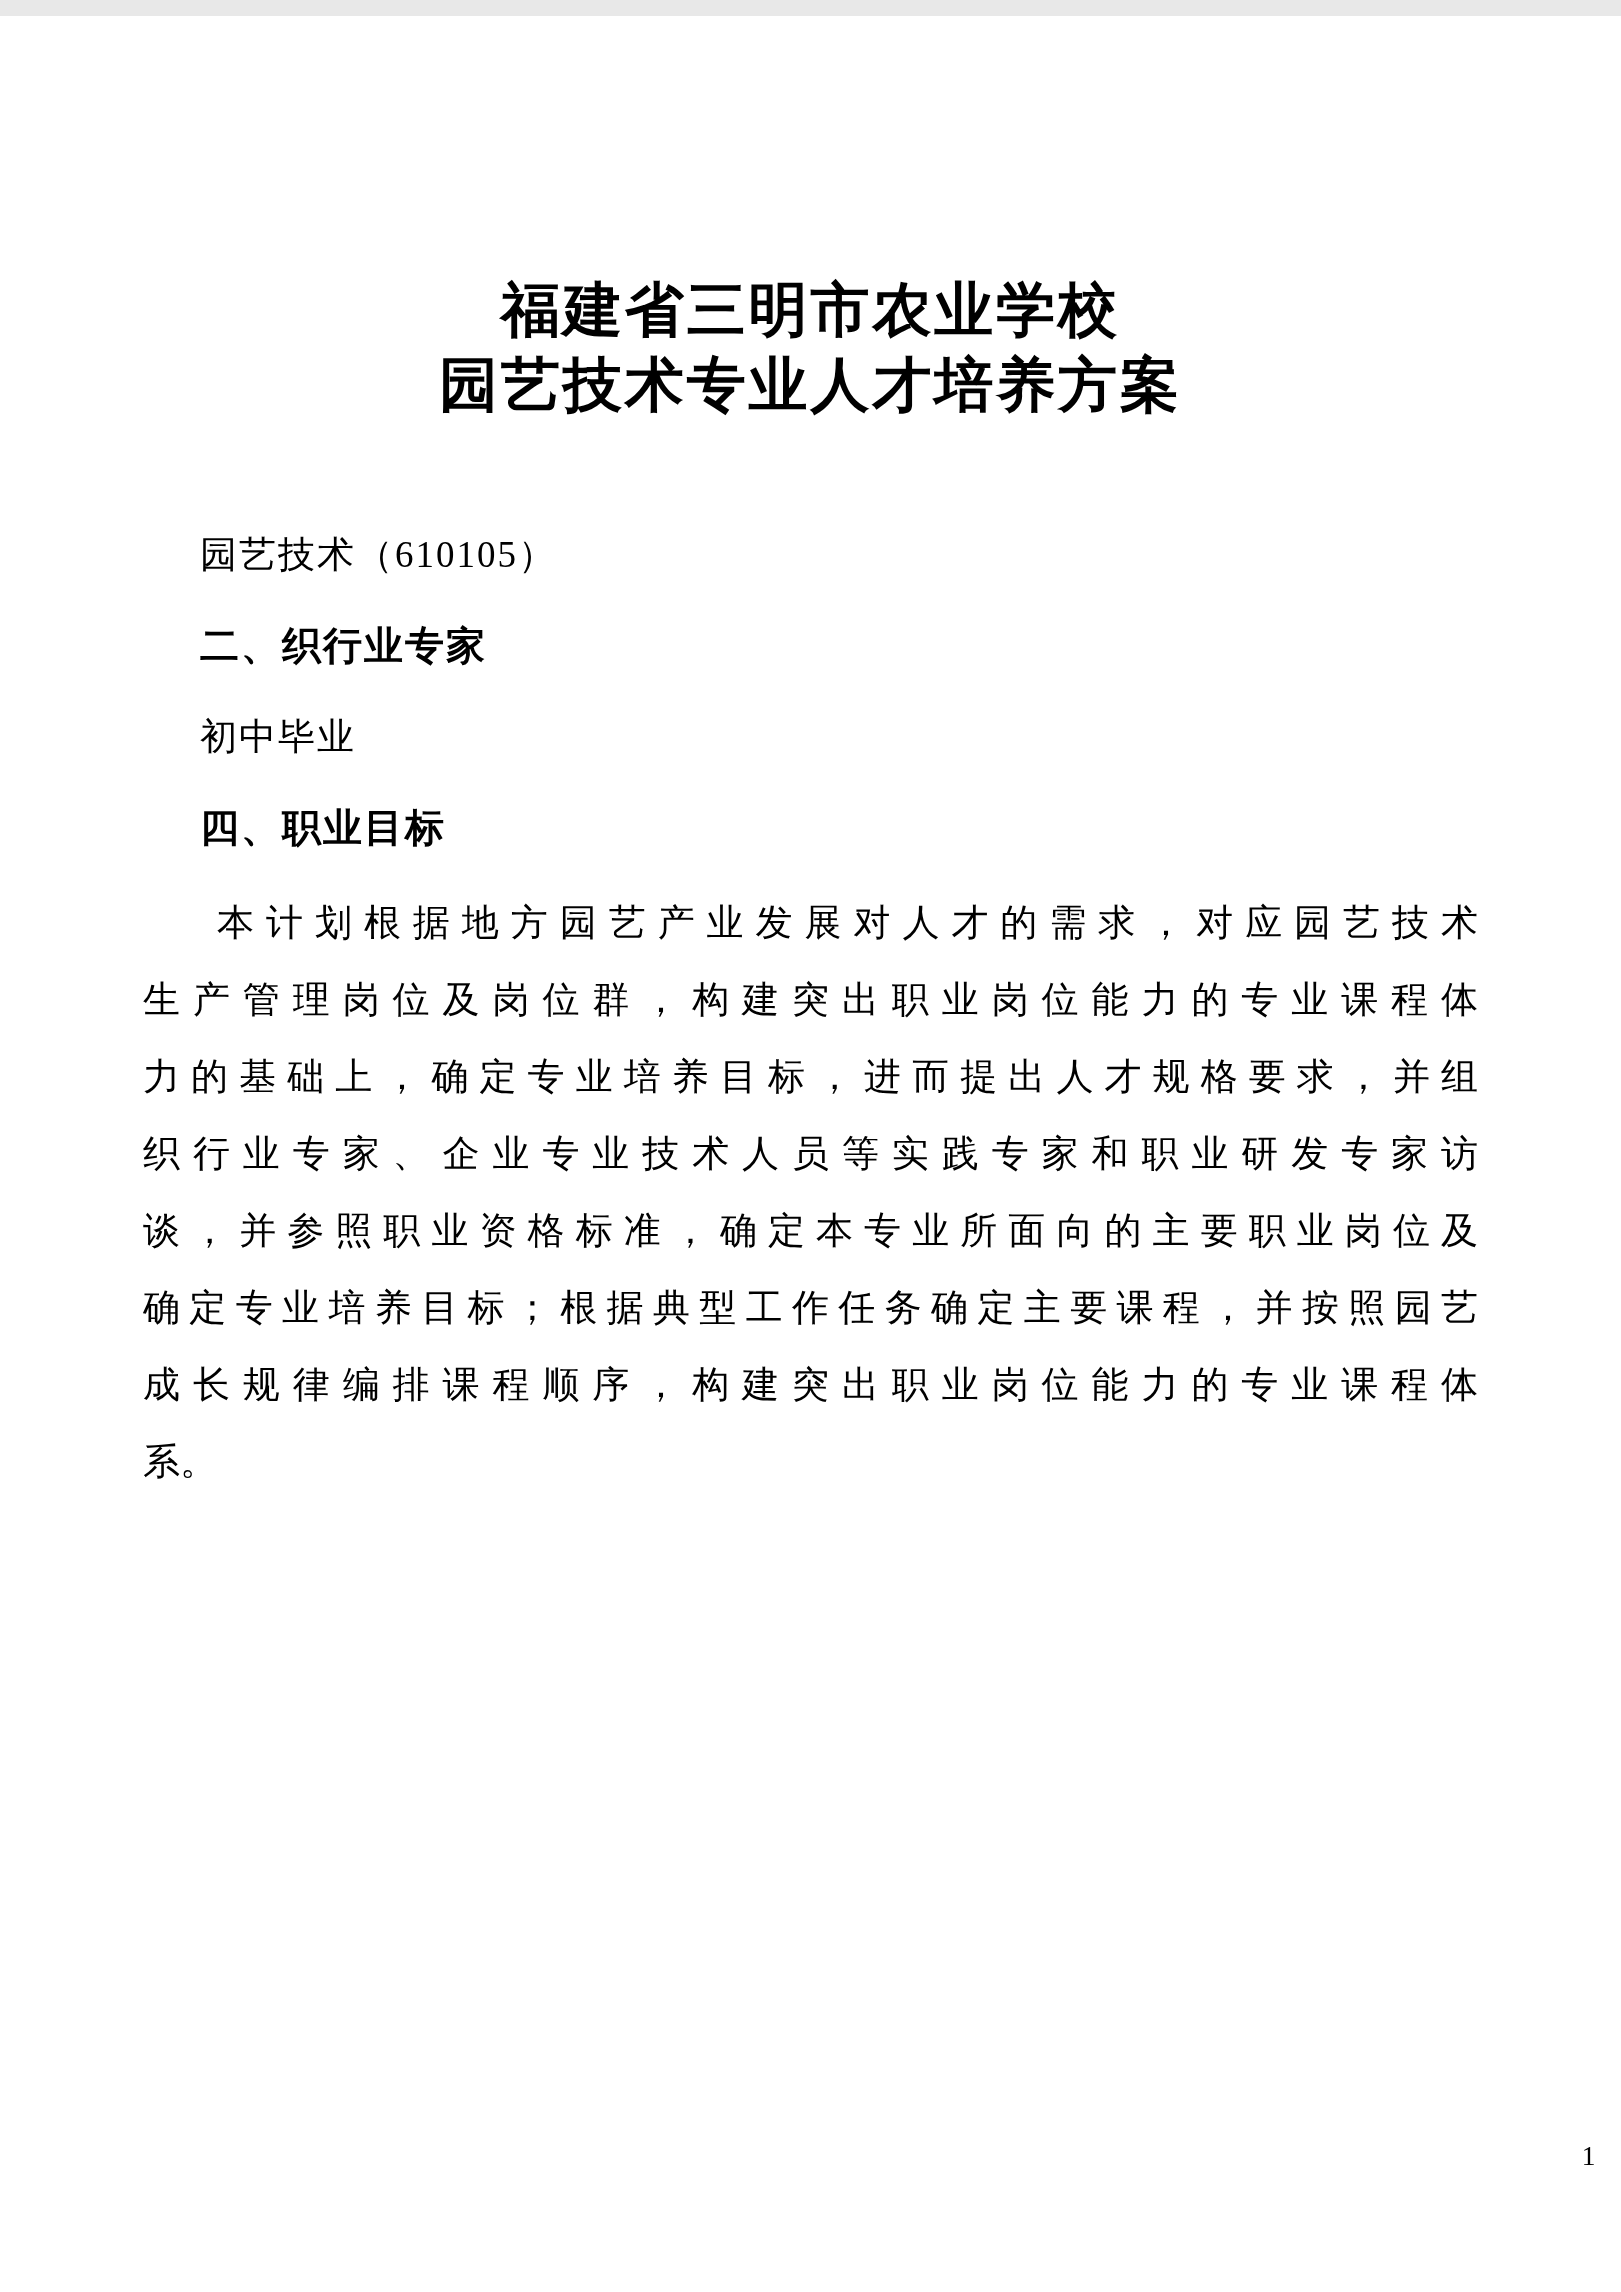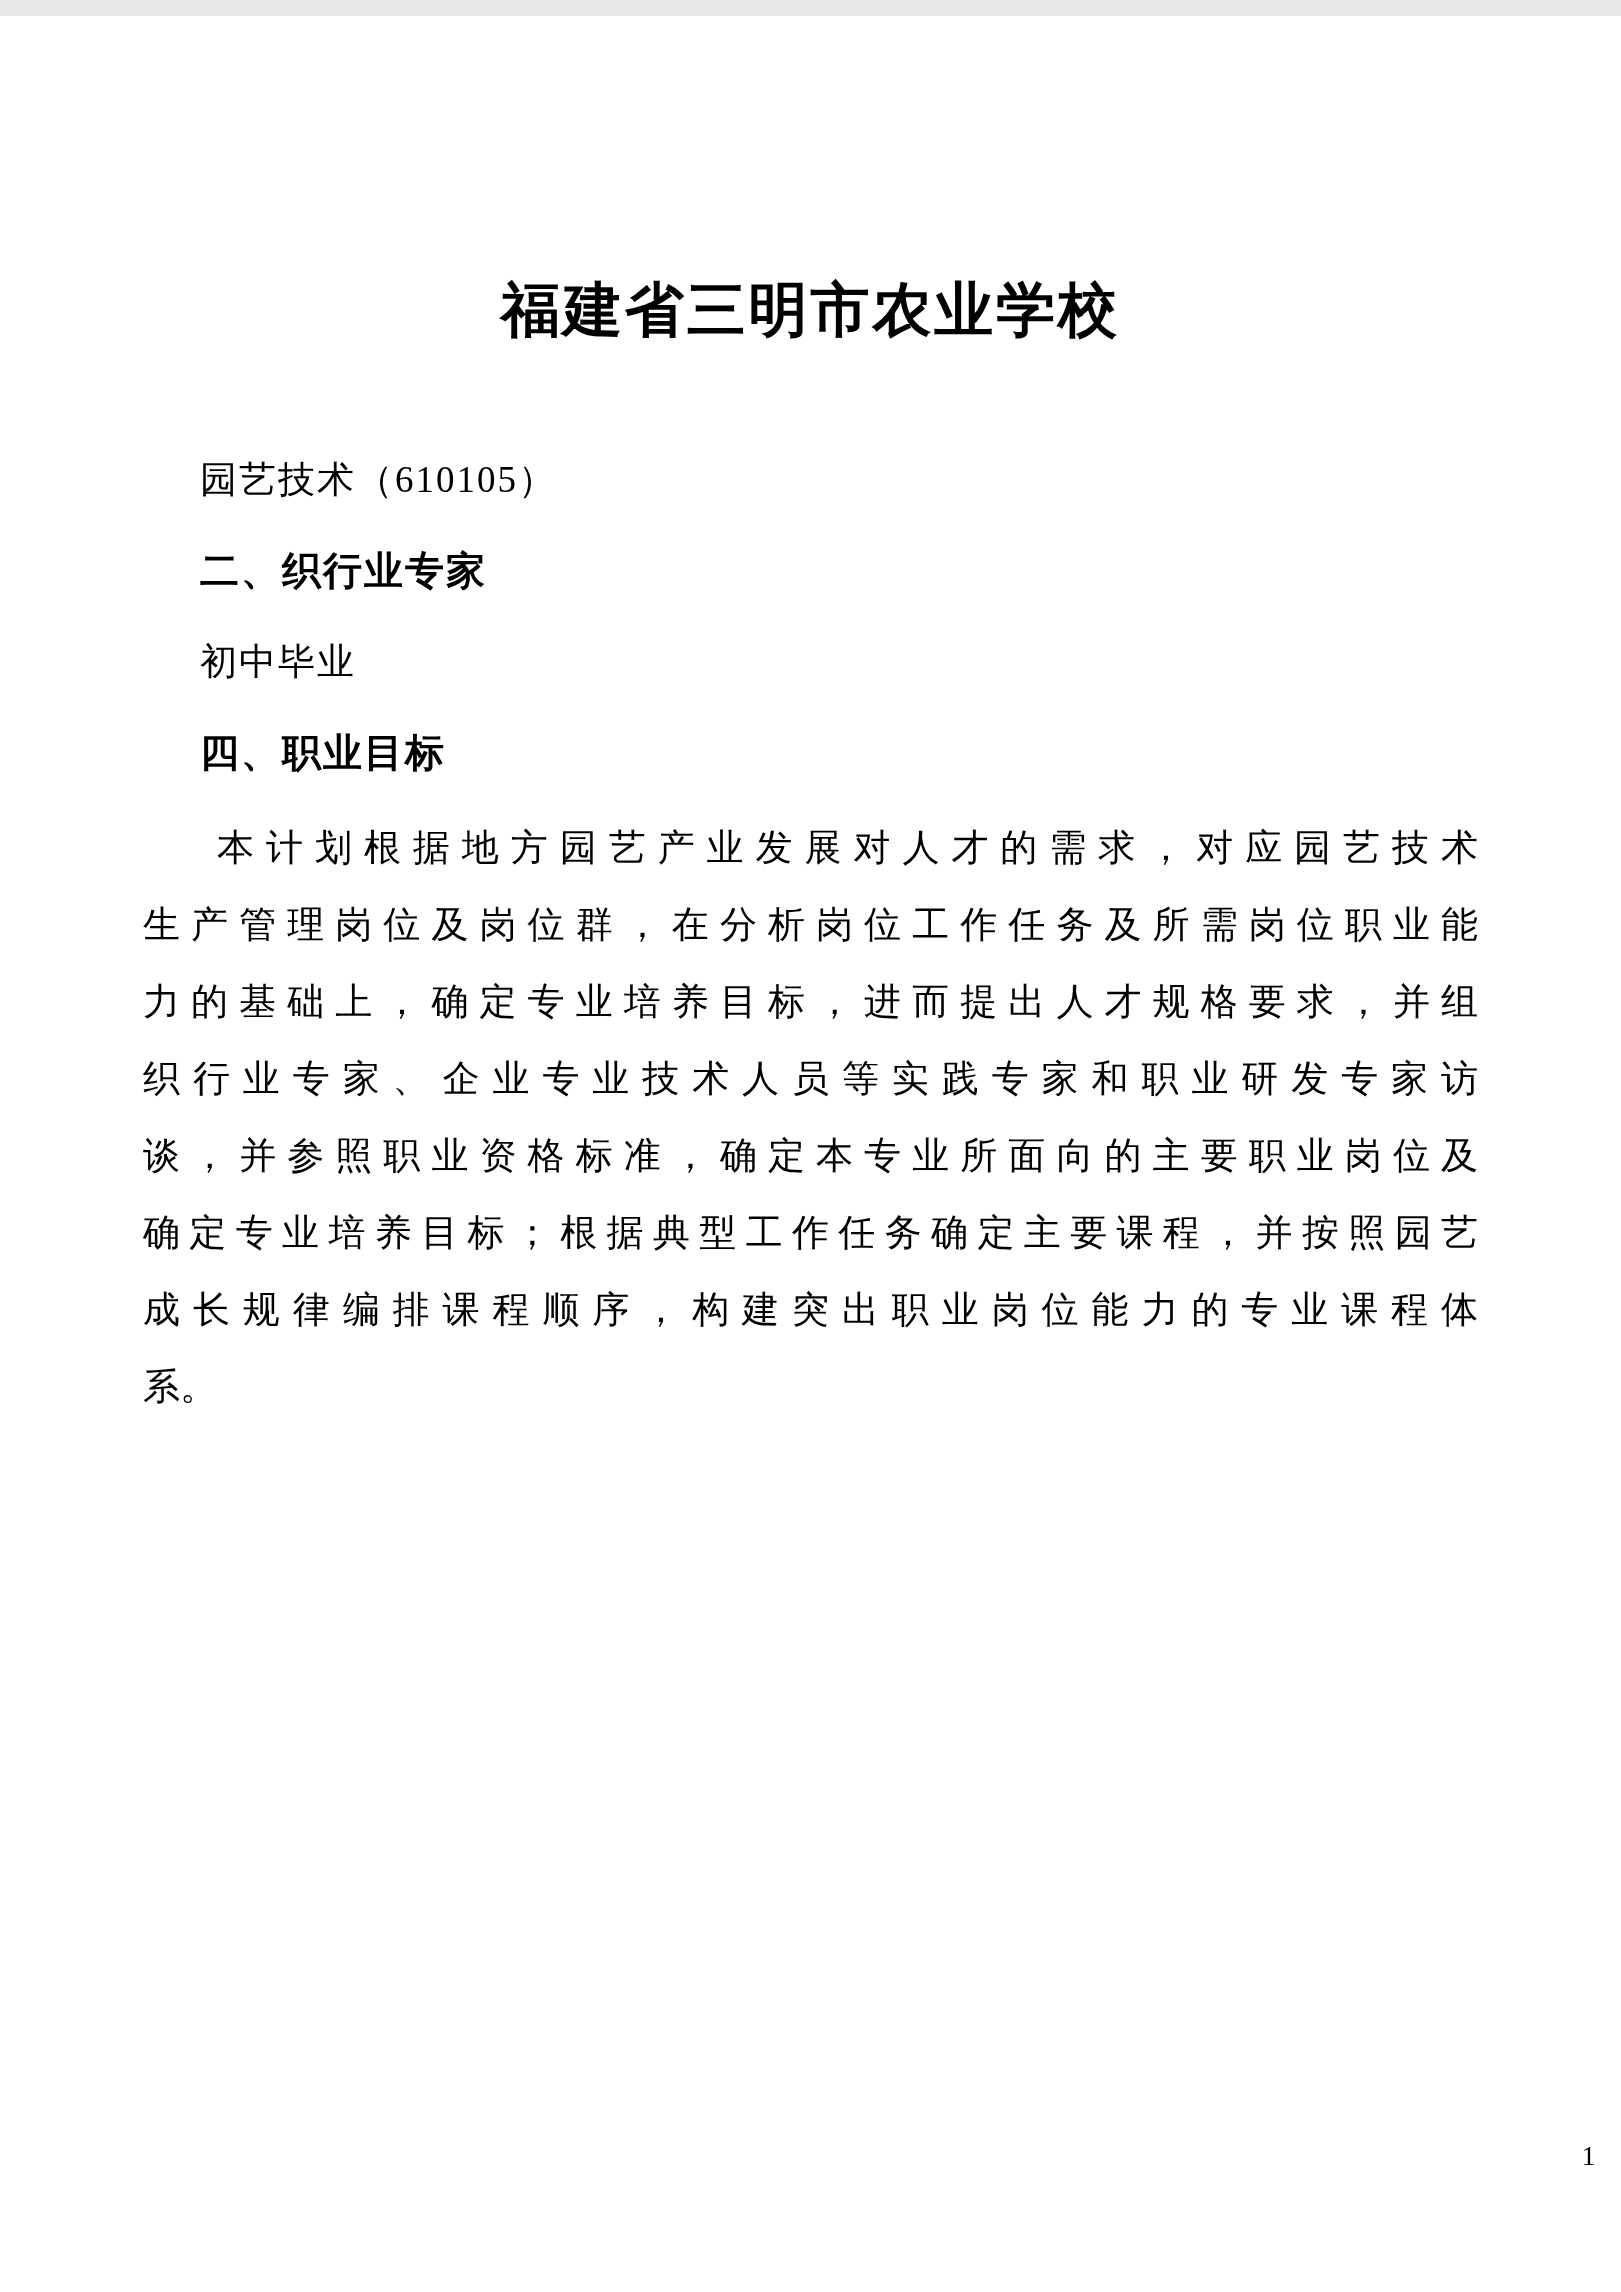--- a/index.html
+++ b/index.html
@@ -71,35 +71,36 @@
   }
 </style>
 </head>
 <body>
 
 <div class="page">
   <div class="content">
 
     <div class="doc-title">
       <div>福建省三明市农业学校</div>
+      <div>园艺技术专业人才培养方案</div>
     </div>
 
     <div class="sections">
       <div class="section-body">园艺技术（610105）</div>
 
       <div class="section-heading">二、织行业专家</div>
       <div class="section-body">初中毕业</div>
 
 
       <div class="section-heading">四、职业目标</div>
     </div>
 
     <div class="paragraph">
       <div class="para-line first">本计划根据地方园艺产业发展对人才的需求，对应园艺技术</div>
-      <div class="para-line">生产管理岗位及岗位群，在分析岗位工作任务及所需岗位职业能</div>
+      <div class="para-line">生产管理岗位及岗位群，构建突出职业岗位能力的专业课程体</div>
       <div class="para-line">力的基础上，确定专业培养目标，进而提出人才规格要求，并组</div>
       <div class="para-line">织行业专家、企业专业技术人员等实践专家和职业研发专家访</div>
       <div class="para-line">谈，并参照职业资格标准，确定本专业所面向的主要职业岗位及</div>
       <div class="para-line">确定专业培养目标；根据典型工作任务确定主要课程，并按照园艺</div>
       <div class="para-line">成长规律编排课程顺序，构建突出职业岗位能力的专业课程体</div>
       <div class="para-line last">系。</div>
     </div>
 
   </div>
 

